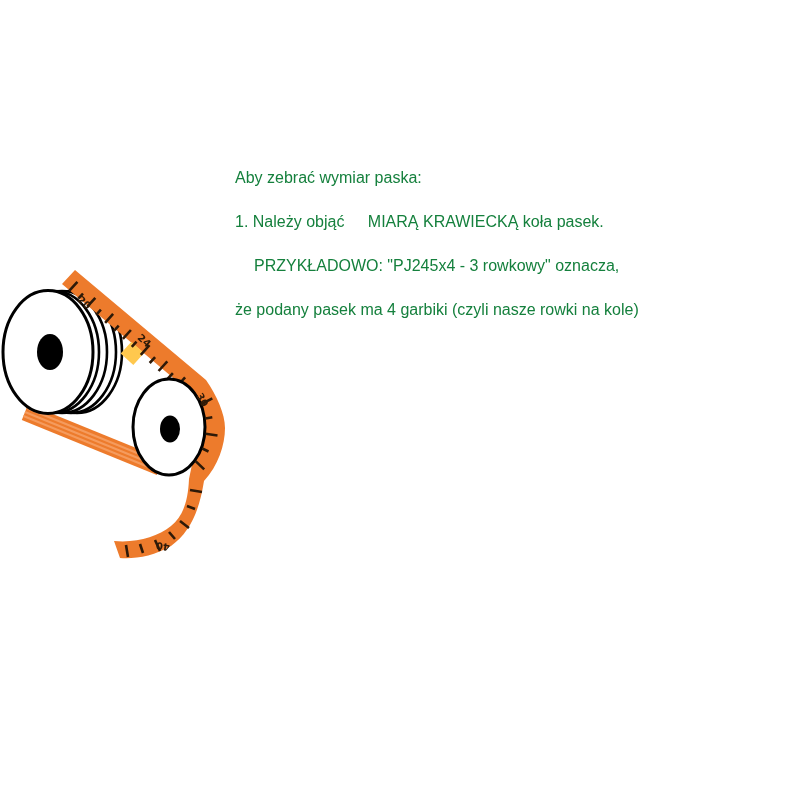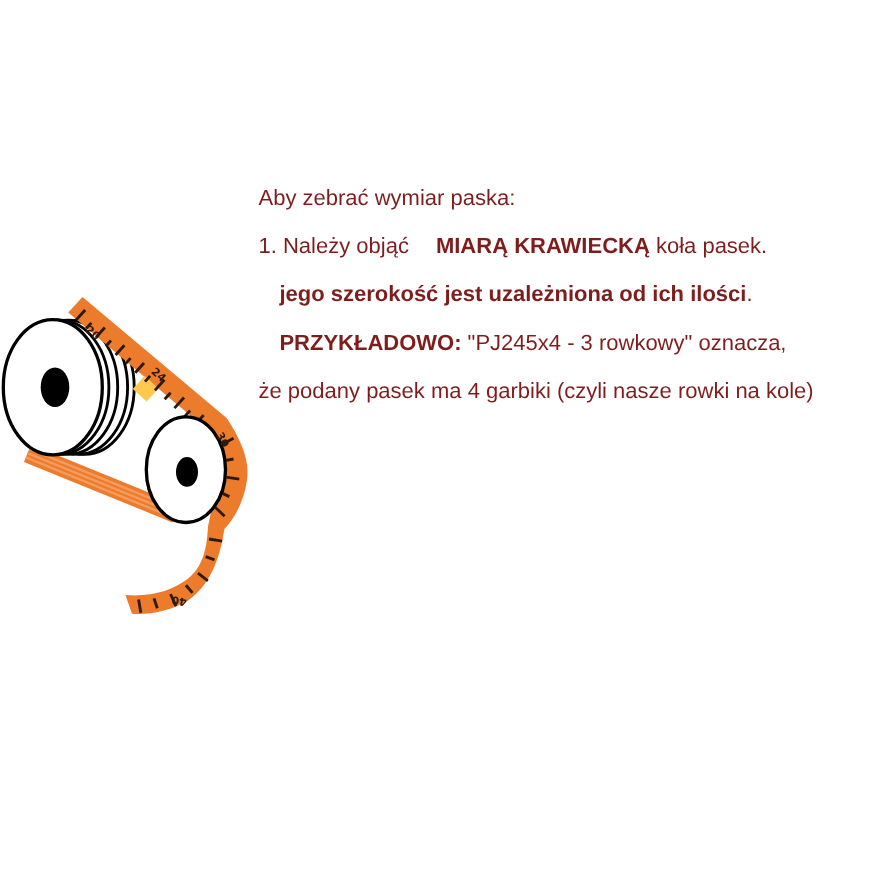--- a/index.html
+++ b/index.html
@@ -4,24 +4,24 @@
 <style>
   html,body{margin:0;padding:0;}
   body{
     width:800px;height:800px;position:relative;overflow:hidden;
     background:#ffffff;
     font-family:"Liberation Sans",sans-serif;
   }
   #illustration-svg{position:absolute;left:0;top:0;}
   #instructions{
     position:absolute;left:235px;top:168px;width:565px;
-    font-size:20px;color:#7f1d1d;
+    font-size:16px;color:#15803d;
   }
   .iline{height:44px;white-space:nowrap;line-height:1.25;}
-  .b{font-weight:bold;padding-left:19px;}
+  .b{font-weight:normal;padding-left:19px;}
   .tape-num{
     font-family:"DejaVu Sans",sans-serif;
     font-size:10px;font-weight:bold;fill:#2e1a08;
   }
 </style>
 </head>
 <body>
 
 <svg id="illustration-svg" width="800" height="800" viewBox="0 0 800 800" xmlns="http://www.w3.org/2000/svg">
 
@@ -72,16 +72,15 @@
     <path d="M190 490 L202 492 M187 506 L195 509 M180 521 L189 528 M169 532 L175 539
              M155 540 L160 551 M140 544 L143 553 M126 545 L128 557" stroke="#2E1A08" stroke-width="2.6" fill="none"></path>
     <text class="tape-num" x="202" y="403" text-anchor="middle" transform="rotate(62 202 400)">30</text>
     <text class="tape-num" x="163" y="549" text-anchor="middle" transform="rotate(188 163 546)">40</text>
   </g>
 </svg>
 
 <div id="instructions">
     <div class="iline"><span>Aby zebrać wymiar paska:</span></div>
     <div class="iline"><span>1. Należy objąć </span><span class="b">MIARĄ KRAWIECKĄ</span><span> koła pasek.</span></div>
-    <div class="iline"><span class="b">jego szerokość jest uzależniona od ich ilości</span><span>.</span></div>
     <div class="iline"><span class="b">PRZYKŁADOWO:</span><span> "PJ245x4 - 3 rowkowy" oznacza,</span></div>
     <div class="iline"><span>że podany pasek ma 4 garbiki (czyli nasze rowki na kole)</span></div>
   </div>
 
 </body></html>

